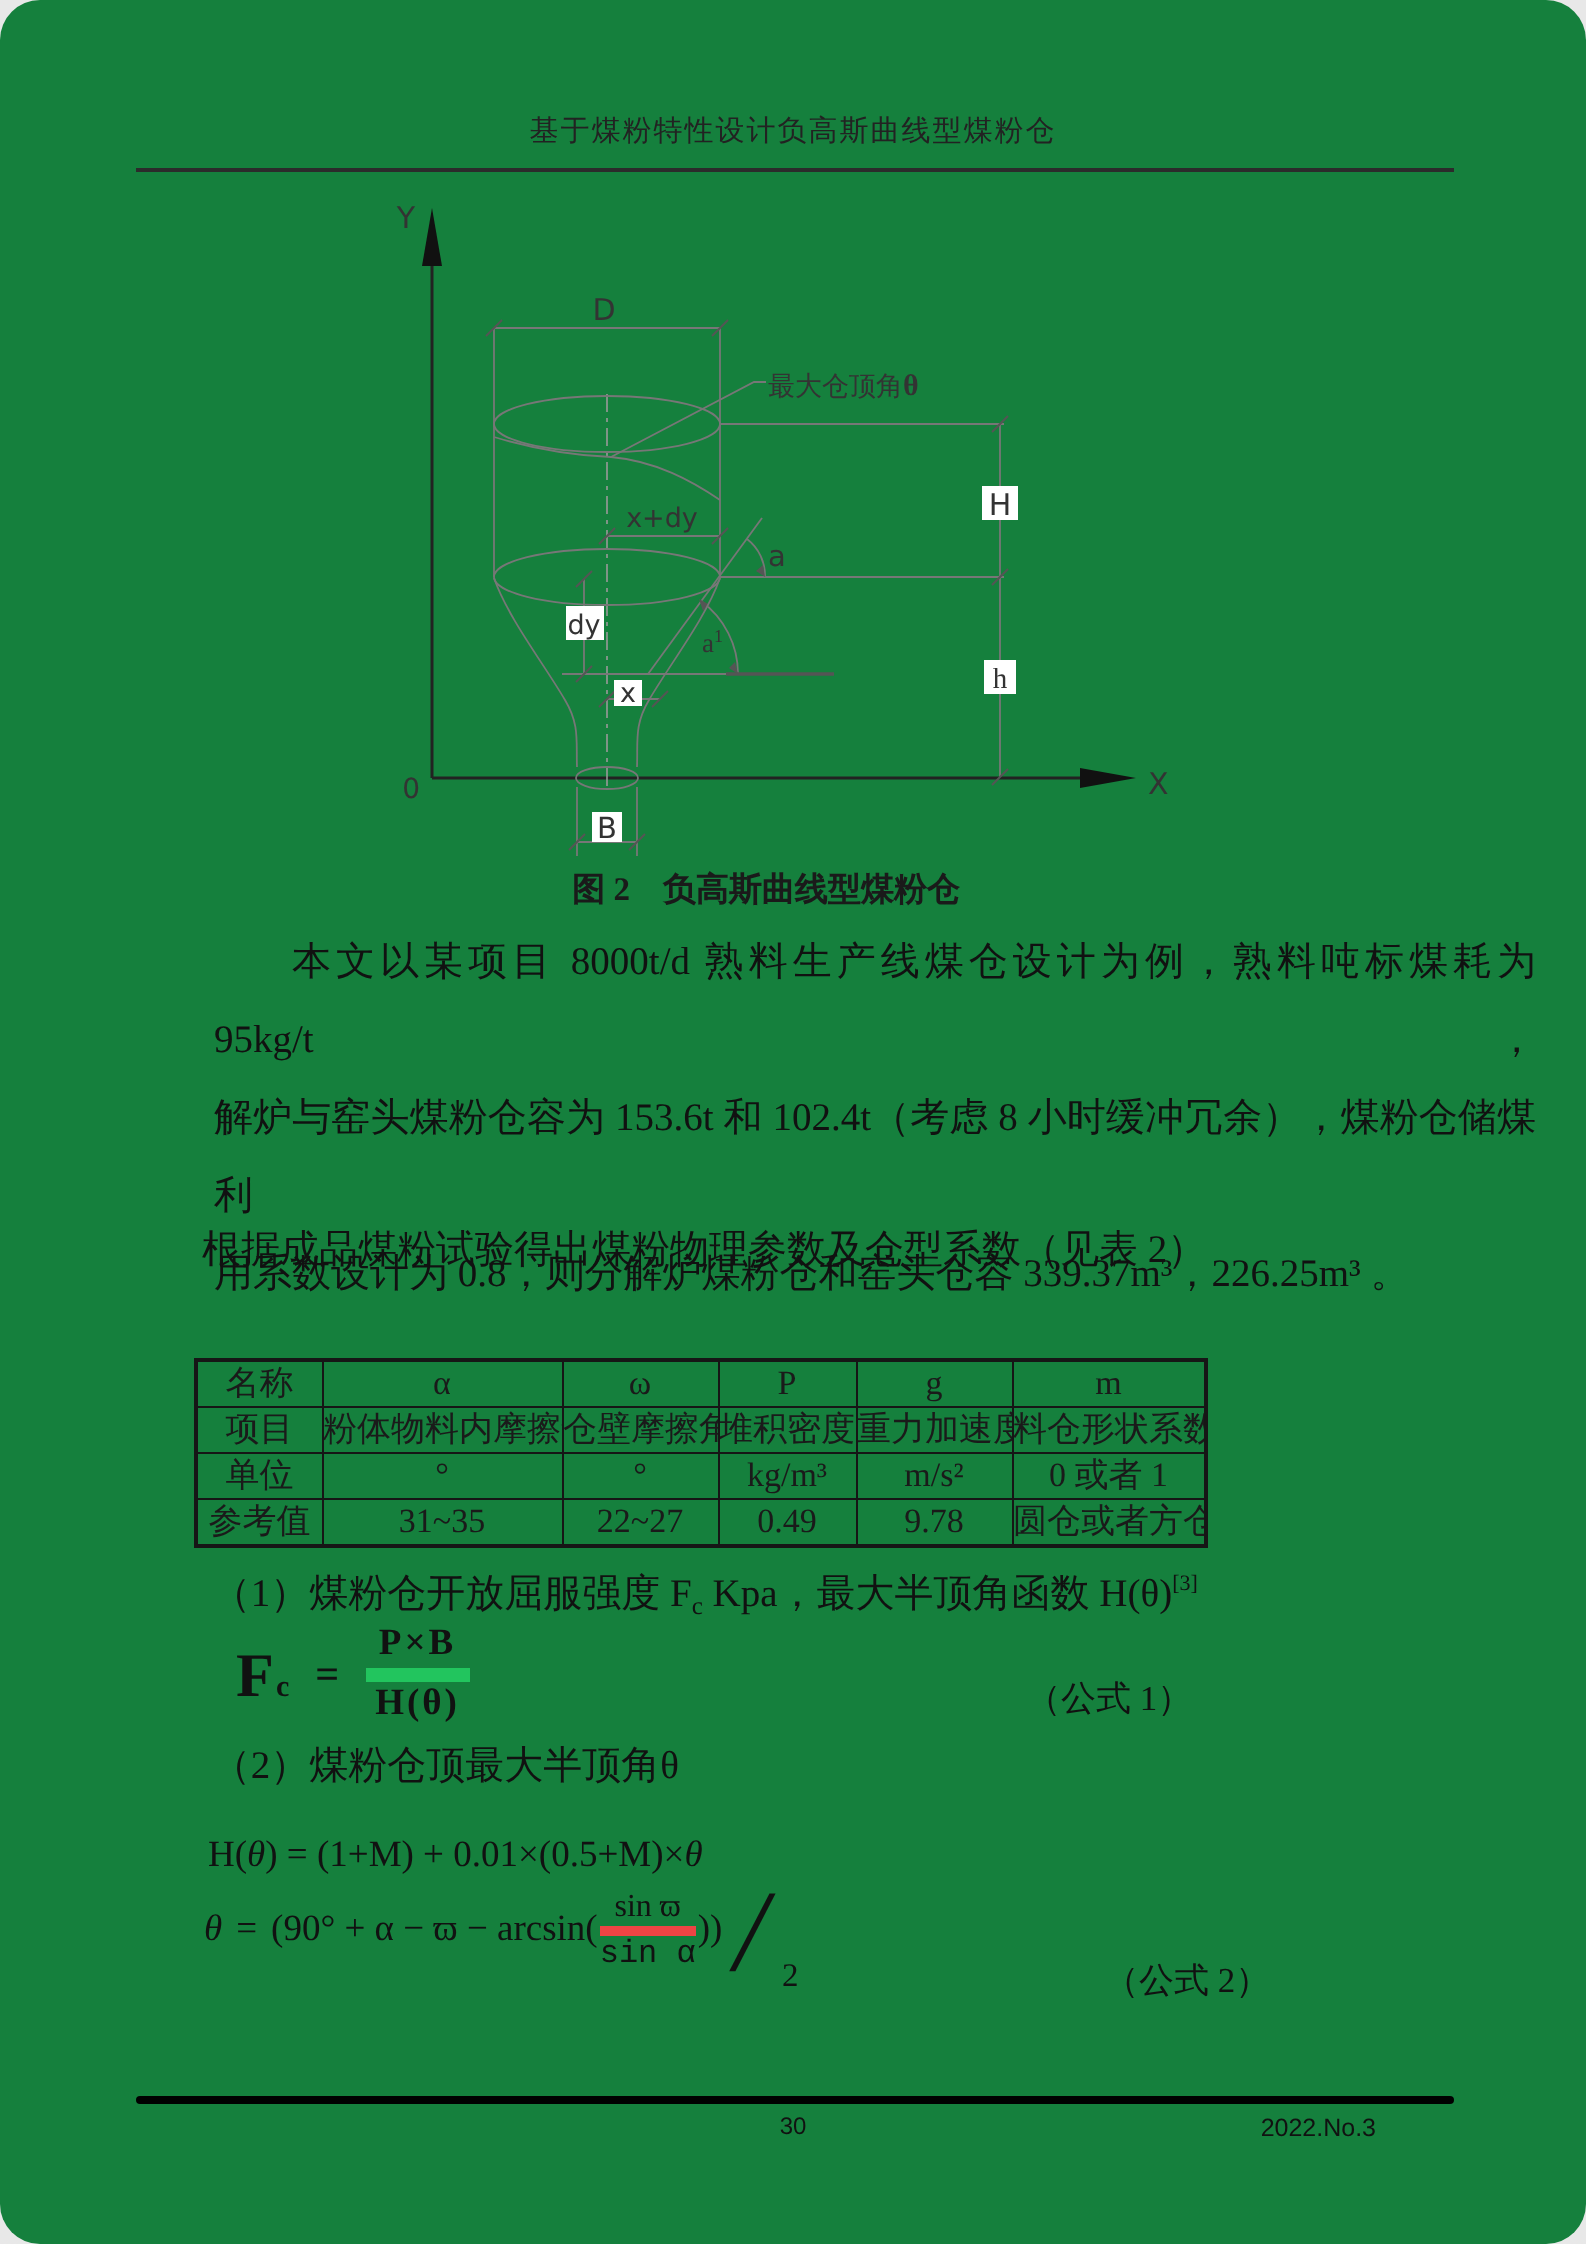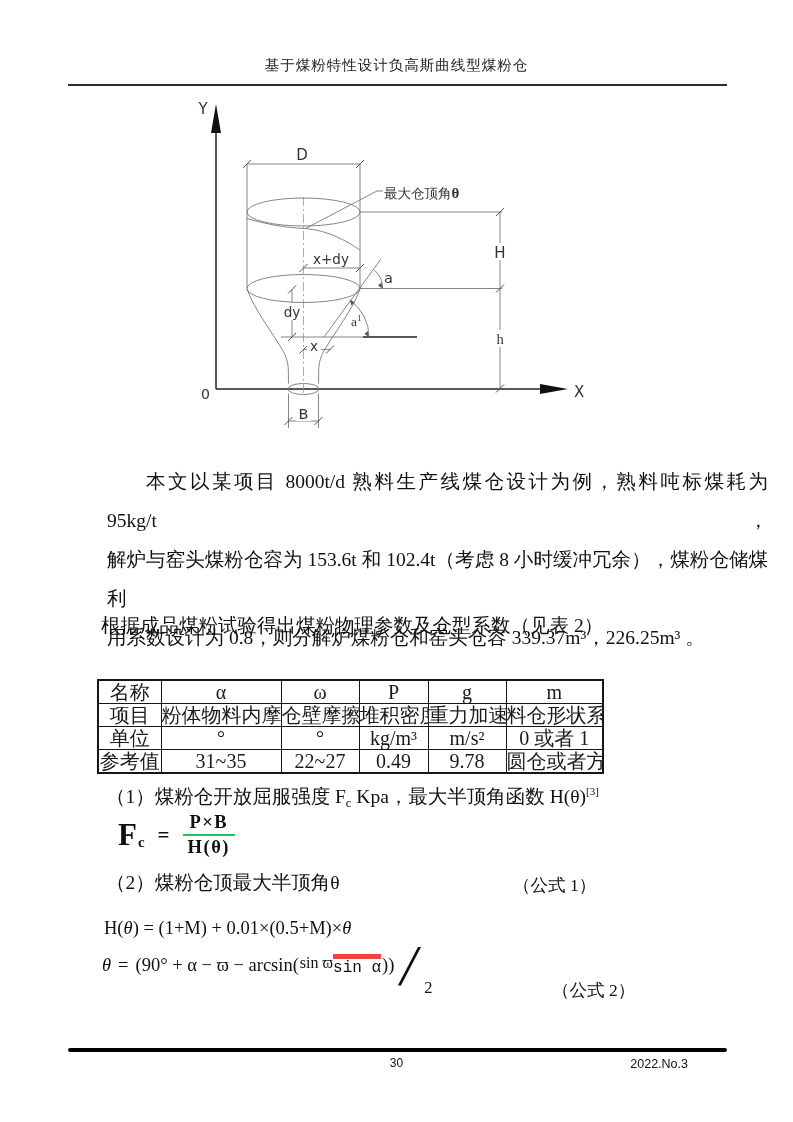--- a/index.html
+++ b/index.html
@@ -1,17 +1,17 @@
 <!DOCTYPE html>
 <html><head>
 <meta charset="utf-8">
 <style>
   html,body{margin:0;padding:0;background:#e8e8e8;}
-  .page{position:relative;width:793px;height:1122px;margin:0 auto;background:#ffffff;
-        font-family:"Liberation Serif","DejaVu Serif",serif;color:#1a1a1a;overflow:hidden;}
+  .page{position:relative;width:793px;height:1122px;margin:0 auto;background:#15803d;
+        font-family:"Liberation Serif","DejaVu Serif",serif;color:#1a1a1a;overflow:hidden;border-radius:20px;}
   .abs{position:absolute;}
   
   .header-title{top:56px;left:0;width:100%;text-align:center;font-size:14.5px;letter-spacing:1px;color:#222;}
   .header-rule{top:84px;left:68px;width:659px;height:2px;background:#2b2b2b;}
   
   .figure{top:0;left:0;}
   .figure text{fill:#333;}
   .thin{stroke:#777;stroke-width:0.9;fill:none;}
   .thick{stroke:#555;stroke-width:1.8;fill:none;}
   .axis{stroke:#222;stroke-width:1.5;fill:none;}
@@ -22,45 +22,45 @@
   .figcaption{top:434px;left:0;width:766px;text-align:center;font-weight:bold;font-size:16.5px;}
   
   .para{left:62px;width:661px;font-size:19.5px;line-height:39px;color:#111;}
   .jline{text-align:justify;text-align-last:justify;}
   .ind{text-indent:2em;}
   .p1{top:462px;margin-left:45px;}
   .p2{top:606px;}
   
   .tbl-title{top:657px;left:97px;width:505px;text-align:center;font-weight:bold;font-size:15.5px;}
   .ptable{position:absolute;top:679px;left:97px;width:505px;border-collapse:collapse;
-          font-size:20px;table-layout:fixed;}
+          font-size:17px;table-layout:fixed;}
   .ptable td{border:1px solid #161616;height:22px;text-align:center;padding:0;line-height:1.05;
              overflow:hidden;white-space:nowrap;}
   .ptable{border:2px solid #161616;}
   
   .sec{left:62px;width:680px;font-size:19.5px;color:#111;text-indent:2.25em;}
   .sec1{top:783px;}
   .sec2{top:869px;}
   .sub{font-size:12.5px;vertical-align:-4px;}
   .supref{font-size:11px;vertical-align:8px;}
   .f1{left:118px;top:812px;display:flex;align-items:center;font-weight:bold;color:#111;}
   .f1-lhs{font-size:31px;letter-spacing:1px;}
   .f1-sub{font-size:15px;margin-top:14px;}
   .f1-eq{font-size:21px;margin:0 13px;}
   .frac{display:inline-block;text-align:center;font-size:18.5px;letter-spacing:1.5px;}
   .frac .num{padding:0 5px 1px 5px;}
-  .frac .den{border-top:2px solid #22c55e;padding:1px 5px 0 5px;font-family:Liberation Serif, serif;}
+  .frac .den{border-top:7px solid #22c55e;padding:1px 5px 0 5px;font-family:Liberation Serif, serif;}
   .ftag{font-size:17.5px;color:#111;}
-  .f1-tag{left:513px;top:837px;margin-top:36px;}
+  .f1-tag{left:513px;top:837px;}
   .f2-tag{left:552px;top:978px;}
   .f2a{left:104px;top:902px;font-size:18.5px;color:#111;margin-top:16px;}
   .it{font-style:italic;}
   .f2b{left:102px;top:936px;display:flex;align-items:center;font-size:18.5px;color:#111;}
   .f2b .eq{margin:0 7px;}
-  .ifrac{display:inline-flex;flex-direction:row;text-align:center;font-size:16px;
+  .ifrac{display:inline-flex;flex-direction:column;text-align:center;font-size:16px;
          vertical-align:middle;margin:0 1px;}
   .ifrac .d{border-top:5px solid #ef4444;font-family:Liberation Mono, monospace;}
   .slashwrap{position:relative;display:inline-block;width:30px;height:58px;margin-left:4px;}
   .bigslash{position:absolute;left:2px;top:-4px;font-size:58px;font-style:italic;
             font-family:"Liberation Serif",serif;color:#111;}
   .slashden{position:absolute;right:-4px;bottom:-4px;font-size:16.5px;}
   
   .footer-rule{top:1048px;left:68px;width:659px;height:4px;background:#000;border-radius:2px;}
   .footer-page{top:1056px;left:0;width:100%;text-align:center;font-size:12px;
                font-family:"Liberation Sans","DejaVu Sans",sans-serif;color:#111;}
@@ -173,20 +173,21 @@
       <line class="thin" x1="288.5" y1="393.5" x2="288.5" y2="428"></line>
       <line class="thin" x1="318.5" y1="393.5" x2="318.5" y2="428"></line>
       <line class="thin" x1="288.5" y1="421" x2="318.5" y2="421"></line>
       <line class="tick" x1="284.5" y1="425" x2="292.5" y2="417"></line>
       <line class="tick" x1="314.5" y1="425" x2="322.5" y2="417"></line>
       <rect x="296" y="406" width="15" height="15" fill="#ffffff"></rect>
       <text x="303.5" y="419" font-size="14.5" text-anchor="middle" class="sansl">B</text>
     </g>
   </svg>
 
+  <div class="abs figcaption">图 2　负高斯曲线型煤粉仓</div>
 
   <div class="abs para p1">
     <div class="jline ind">本文以某项目 8000t/d 熟料生产线煤仓设计为例，熟料吨标煤耗为 95kg/t，</div>
     <div class="jline">解炉与窑头煤粉仓容为 153.6t 和 102.4t（考虑 8 小时缓冲冗余），煤粉仓储煤利</div>
     <div>用系数设计为 0.8，则分解炉煤粉仓和窑头仓容 339.37m³，226.25m³ 。</div>
   </div>
 
   <div class="abs para p2 ind">根据成品煤粉试验得出煤粉物理参数及仓型系数（见表 2）</div>
 
   <table class="ptable">

